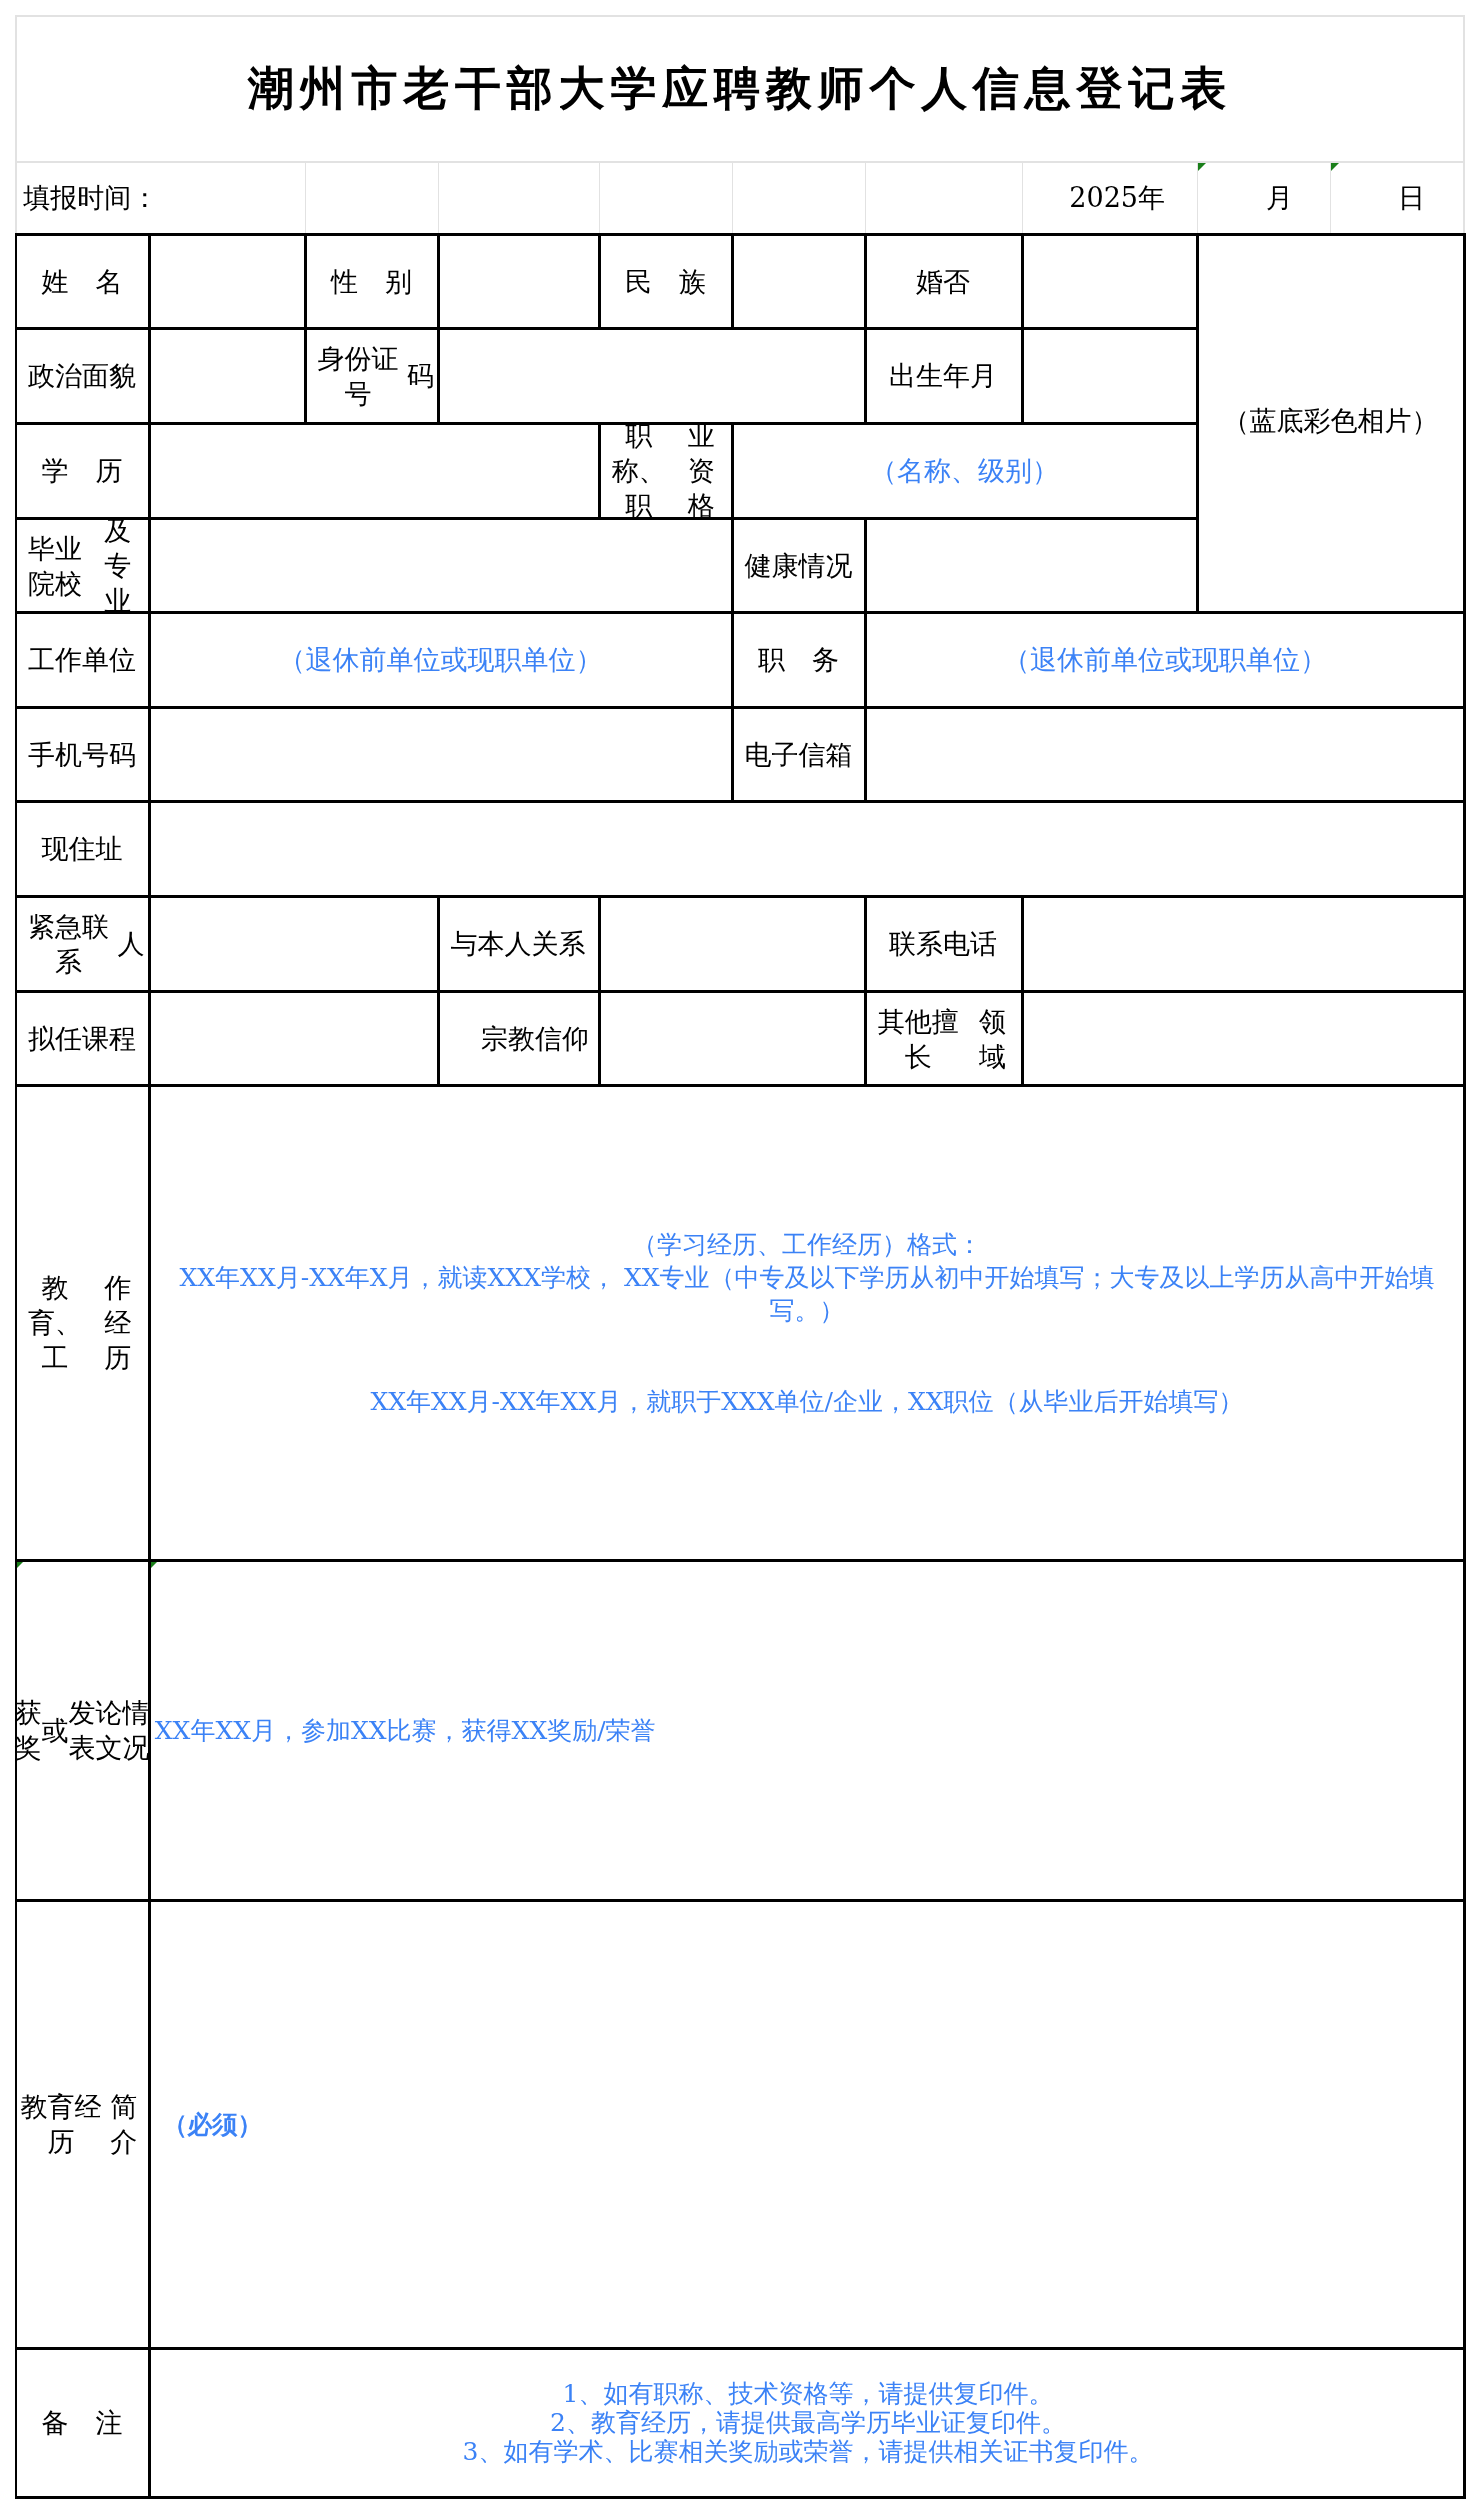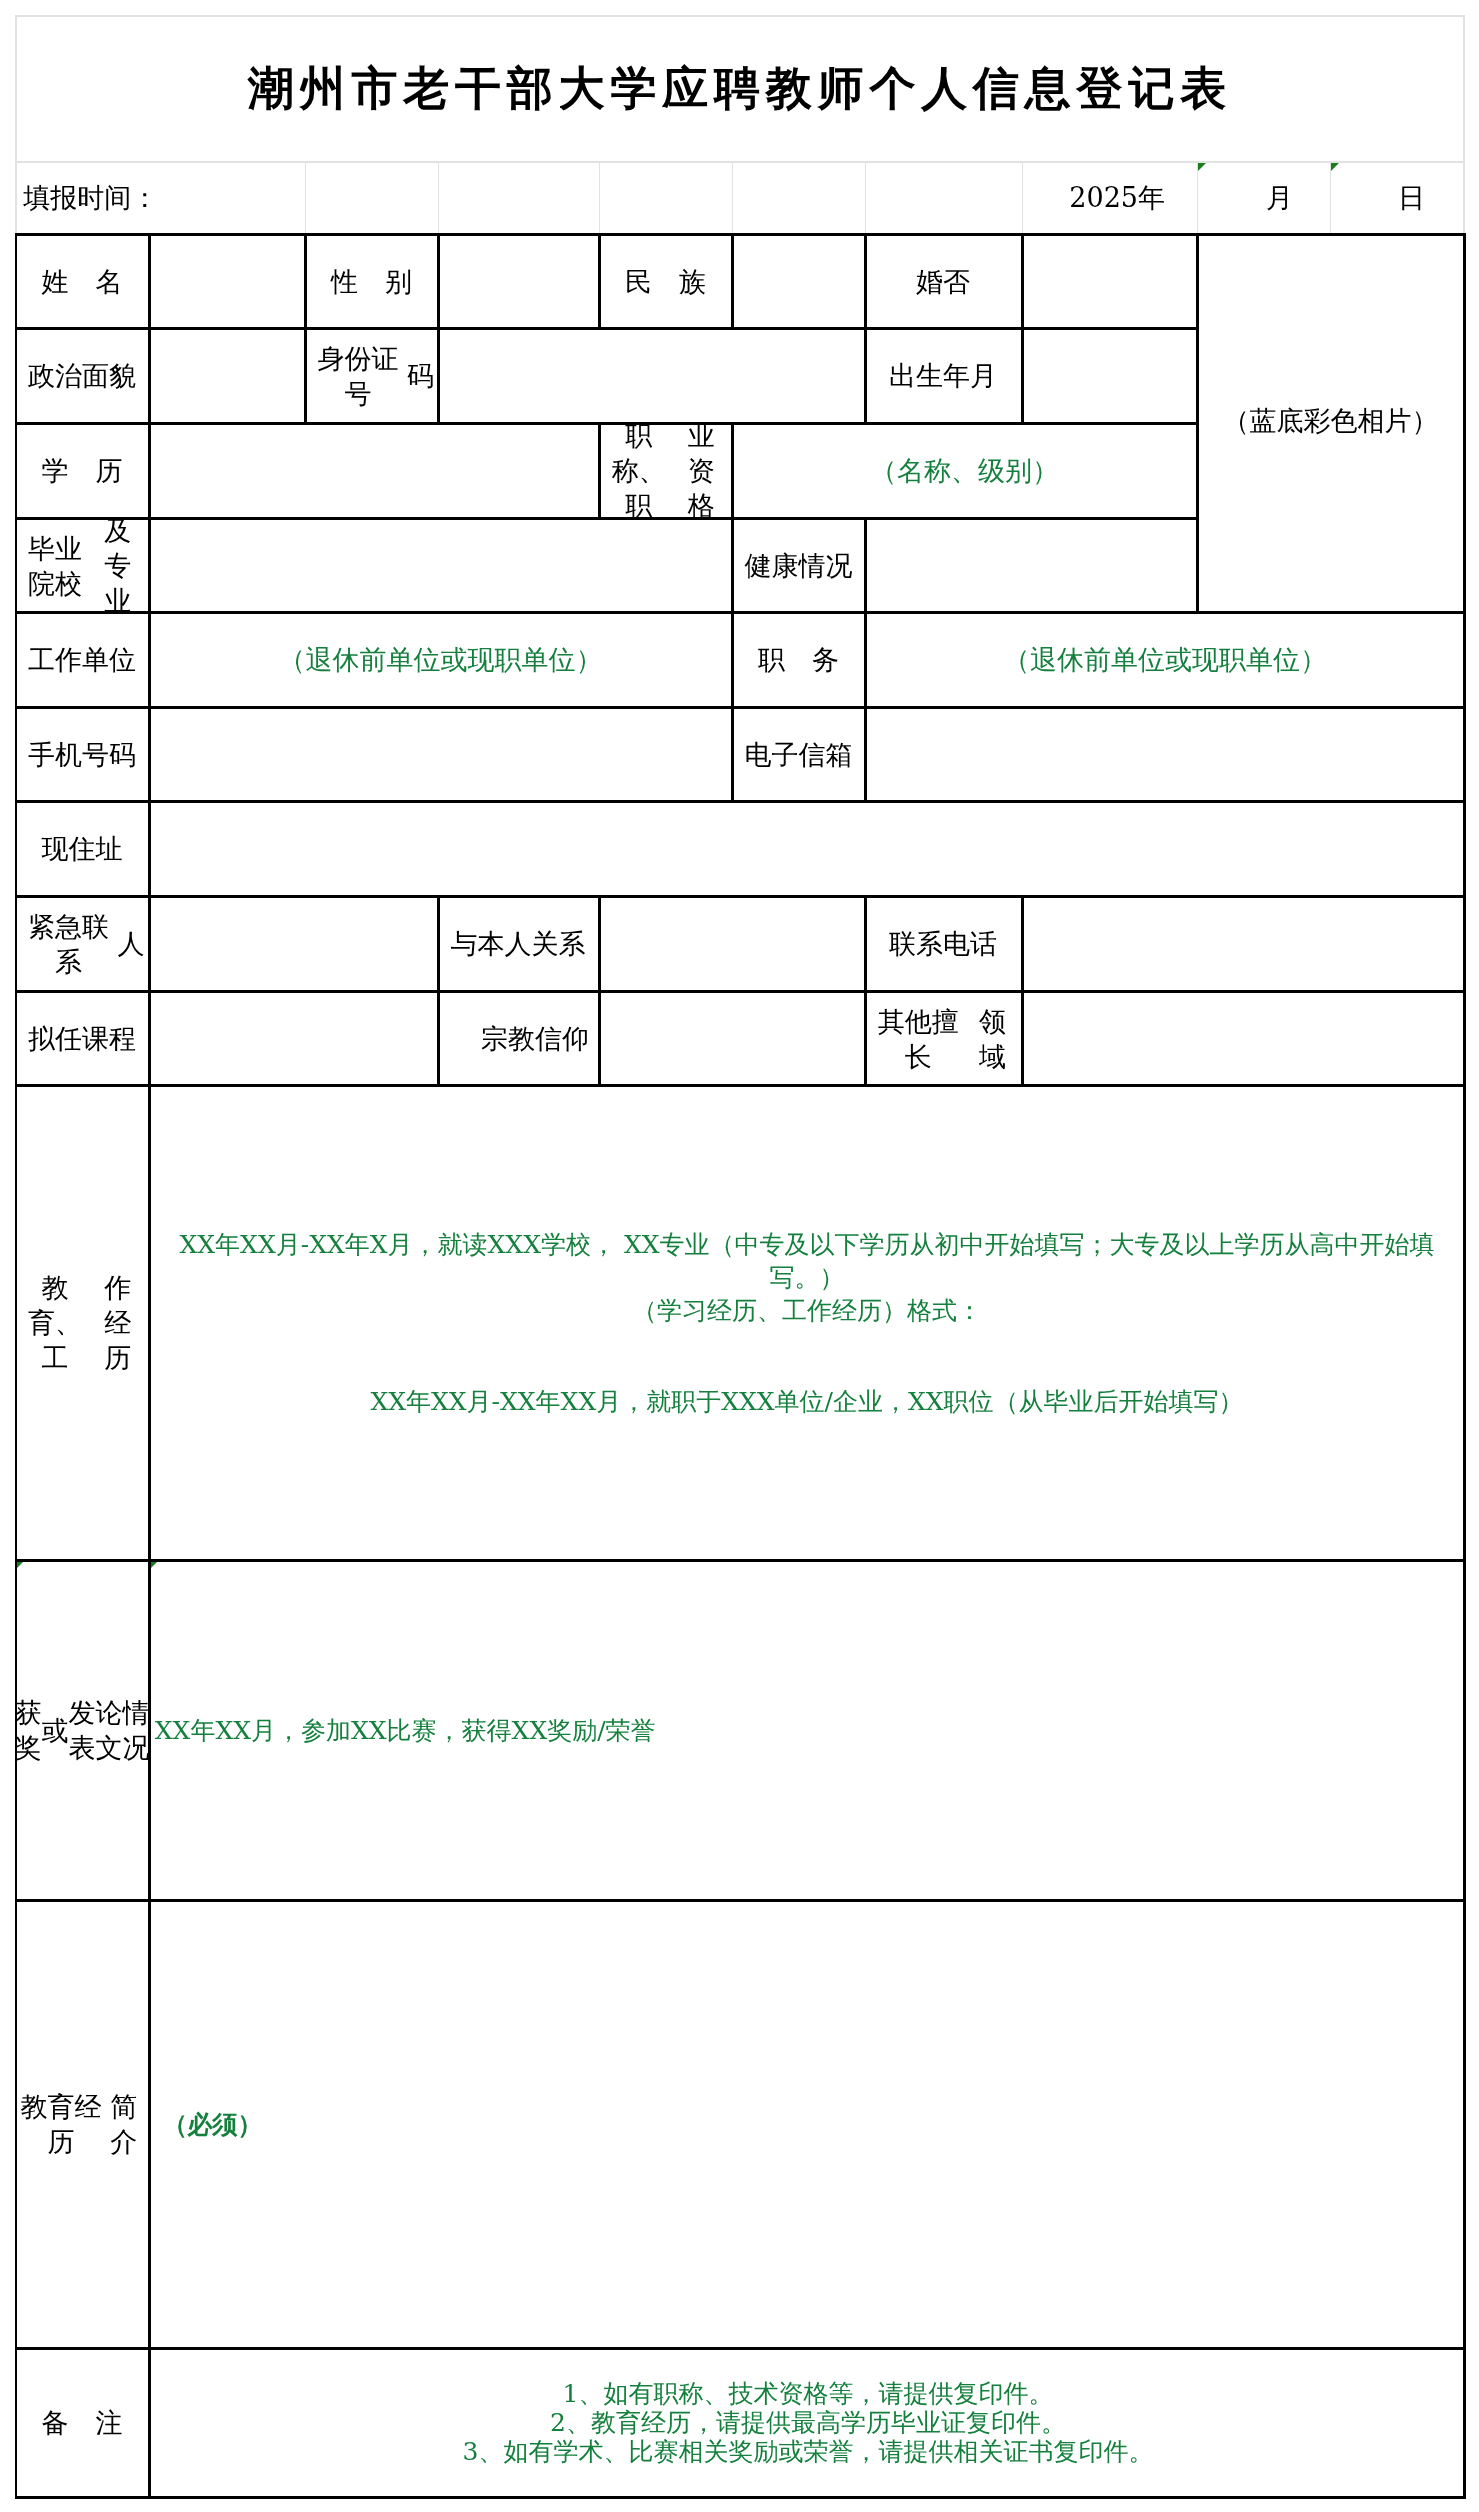--- a/index.html
+++ b/index.html
@@ -3,21 +3,21 @@
 <meta charset="utf-8">
 <style>
   html, body { margin:0; padding:0; background:#ffffff; }
   body { width:1479px; height:2512px; position:relative; overflow:hidden;
          font-family:"DejaVu Serif","Liberation Serif",serif; color:#000; }
   .cell { position:absolute; box-sizing:border-box; display:flex; align-items:center;
           justify-content:center; text-align:center; font-size:27px; line-height:35px;
           padding:0 3.9px; }
   .cell.left { justify-content:flex-start; text-align:left; padding-left:5.8px; }
   .cell.right { justify-content:flex-end; text-align:right; padding-right:9.7px; }
-  .red { color:#15803d; }
+  .red { color:#3b82f6; }
   .hline, .vline { position:absolute; background:#000; }
   .gline { position:absolute; background:#e2e2e2; }
   .title { position:absolute; left:15.4px; top:15.4px; width:1449px; height:147px;
            display:flex; align-items:center; justify-content:center;
            font-size:46px; font-weight:bold; letter-spacing:5.8px; }
   .note-marker { position:absolute; width:0; height:0; border-top:8.7px solid #1a7f1a; border-right:8.7px solid transparent; }
   .multiline { flex-direction:column; align-items:flex-start; justify-content:center; }
   .multiline div { width:100%; }
   .stack { }
   .bold { font-weight:bold; }
@@ -119,22 +119,22 @@
   <div>其他擅长</div>
   <div>领域</div>
 </div>
 <div class="cell" style="left:1022px;top:991px;width:443px;height:95px;"></div>
 
 <div class="cell stack" style="left:15.4px;top:1085px;width:133px;height:475px;">
   <div>教育、工</div>
   <div>作经历</div>
 </div>
 <div class="cell multiline red" style="left:149px;top:1085px;width:1316px;height:475px;font-size:25px;line-height:33px;padding:0 5.8px;">
+  <div style="padding-left:0;">（学习经历、工作经历）格式：</div>
   <div>XX年XX月-XX年X月，就读XXX学校， XX专业（中专及以下学历从初中开始填写；大专及以上学历从高中开始填写。）</div>
-  <div style="padding-left:0;">（学习经历、工作经历）格式：</div>
   <div style="height:58px;"></div>
   <div>XX年XX月-XX年XX月，就职于XXX单位/企业，XX职位（从毕业后开始填写）</div>
 </div>
 
 <div class="cell stack" style="left:15.4px;top:1560px;width:133px;height:340px;">
   <div>获奖</div>
   <div>或</div>
   <div>发表</div>
   <div>论文</div>
   <div>情况</div>

